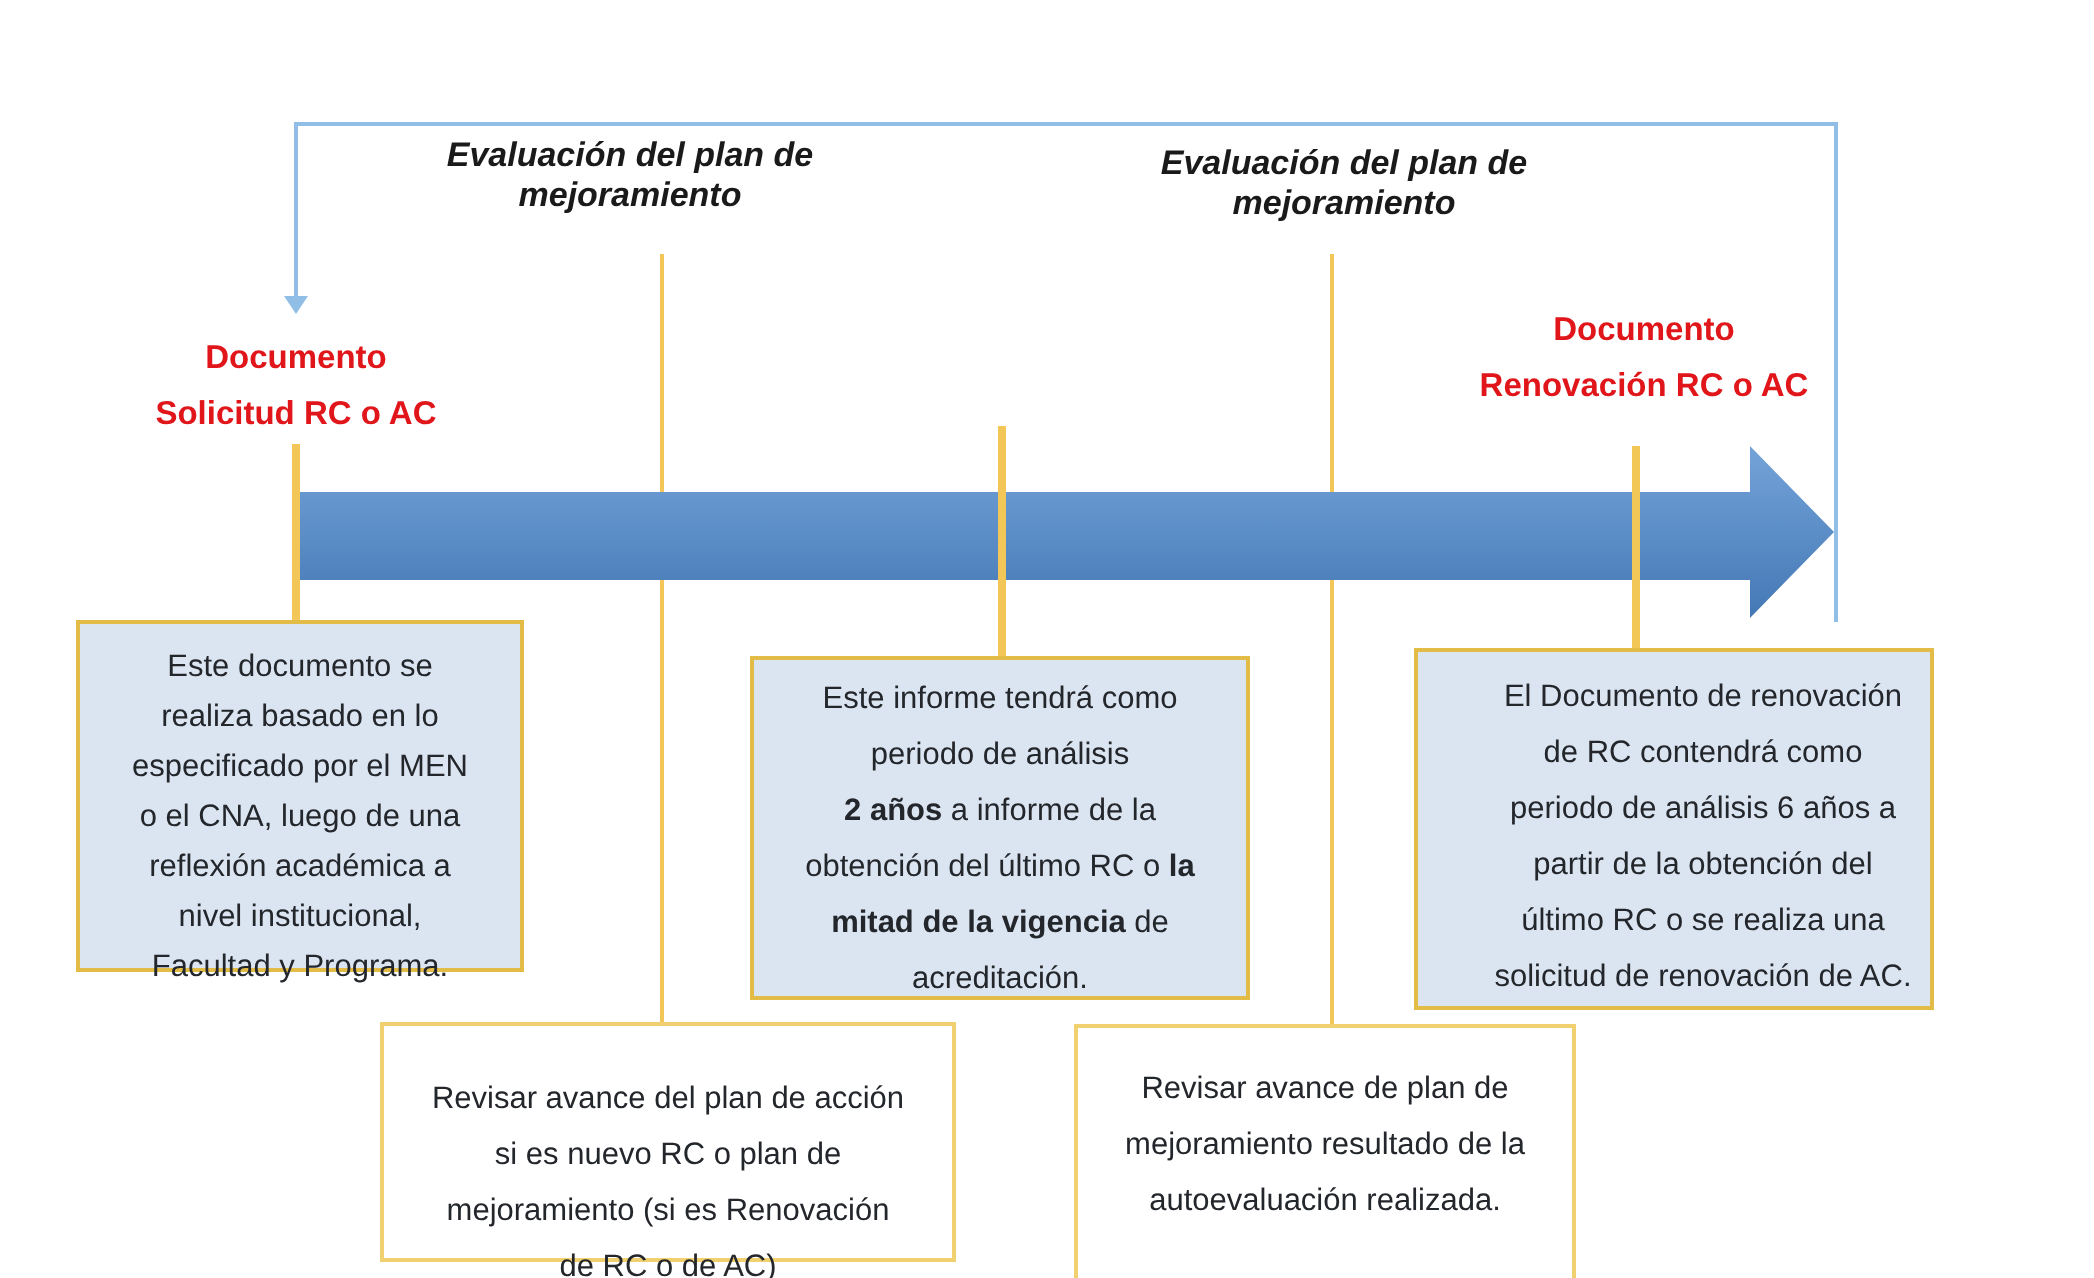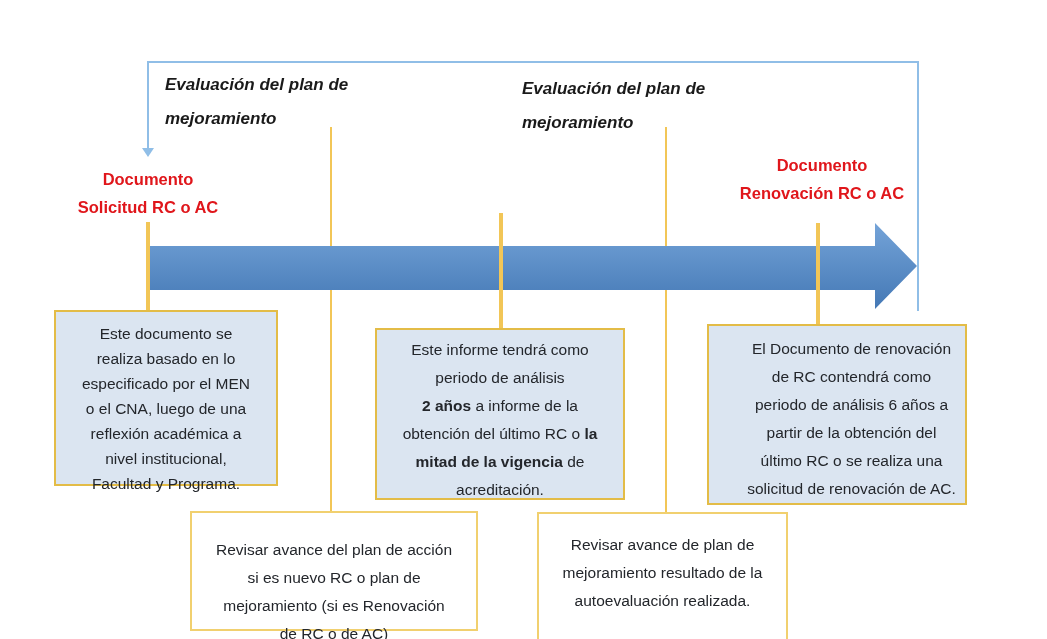--- a/index.html
+++ b/index.html
@@ -12,22 +12,22 @@
   .bracket-h{position:absolute;left:148px;top:61px;width:771px;height:0;border-top:2px solid var(--bracket-blue,#90bee7);}
   .bracket-v-left{position:absolute;left:147px;top:61px;width:0;height:88px;border-left:2px solid var(--bracket-blue,#90bee7);}
   .bracket-v-right{position:absolute;left:917px;top:61px;width:0;height:250px;border-left:2px solid var(--bracket-blue,#90bee7);}
   .bracket-arrowhead{
     position:absolute;left:142px;top:148px;width:0;height:0;
     border-left:6px solid transparent;border-right:6px solid transparent;
     border-top:9px solid var(--bracket-blue,#90bee7);
   }
   
   .eval-label{
-    position:absolute;transform:translateX(-50%);text-align:left;
-    font-size:17px;font-weight:bold;font-style:italic;color:#1a1a1a;line-height:34px;width:300px;
+    position:absolute;transform:translateX(-50%);text-align:center;
+    font-size:17px;font-weight:bold;font-style:italic;color:#1a1a1a;line-height:20px;width:300px;
   }
   #eval1{left:315px;top:68px;}
   #eval2{left:672px;top:72px;}
   
   .milestone{
     position:absolute;transform:translateX(-50%);text-align:center;
     font-size:16.5px;font-weight:bold;color:var(--title-red,#e0161b);line-height:28px;width:300px;
   }
   #ms-solicitud{left:148px;top:165px;}
   #ms-informe{left:499px;top:179px;}
@@ -41,21 +41,21 @@
   #mk-renovacion{left:816px;top:223px;width:4px;height:101px;z-index:3;}
   
   #timeline-arrow{position:absolute;left:148px;top:220px;width:773px;height:92px;z-index:2;}
   
   .callout{
     position:absolute;box-sizing:border-box;text-align:center;z-index:4;
     font-size:15.5px;line-height:28px;color:var(--text-dark,#23262b);
   }
   .callout.blue{background:var(--box-fill-blue,#dbe5f1);border:2px solid var(--box-border-yellow,#e3bc47);}
   .callout.white{background:#ffffff;border:2px solid var(--white-box-border,#f1d06f);}
-  #co-solicitud {left:54px;top:310px;width:224px;height:176px;line-height:25px;padding-top:9px;}
+  #co-solicitud {left:38px;top:310px;width:224px;height:176px;line-height:25px;padding-top:9px;}
   #co-informe   {left:375px;top:328px;width:250px;height:172px;padding-top:6px;}
   #co-renovacion{left:707px;top:324px;width:260px;height:181px;padding-top:9px;padding-left:29px;}
   #co-plan-accion{left:190px;top:511px;width:288px;height:120px;padding-top:23px;}
   #co-plan-mejora{left:537px;top:512px;width:251px;height:131px;padding-top:17px;}
   .b{font-weight:bold;}
 </style>
 </head>
 <body>
 
 <div id="stage">

